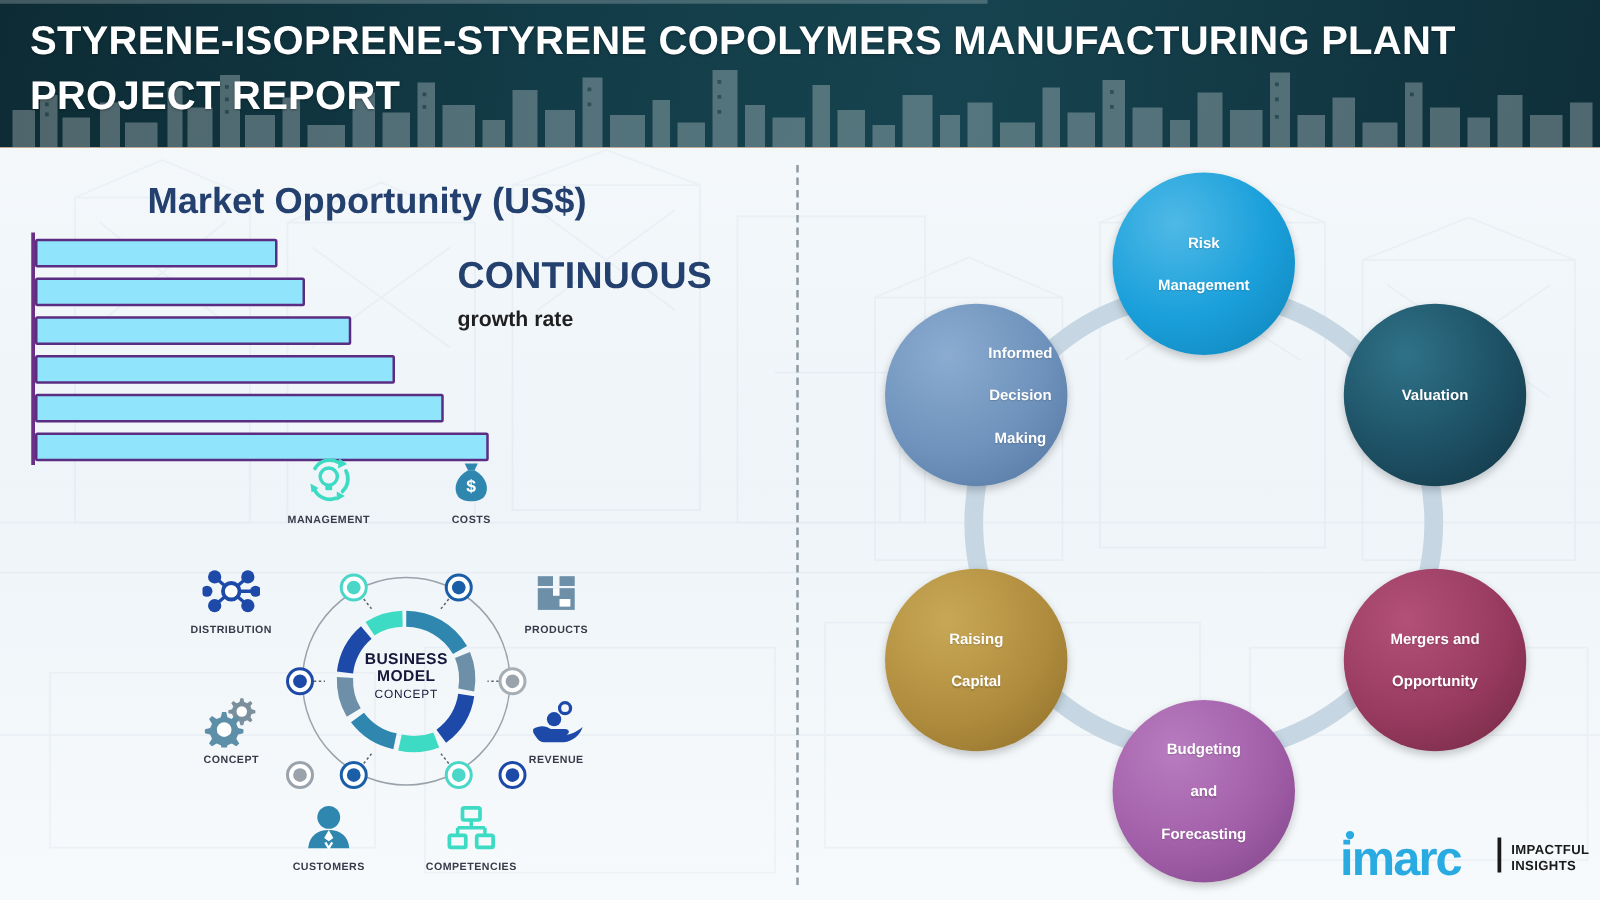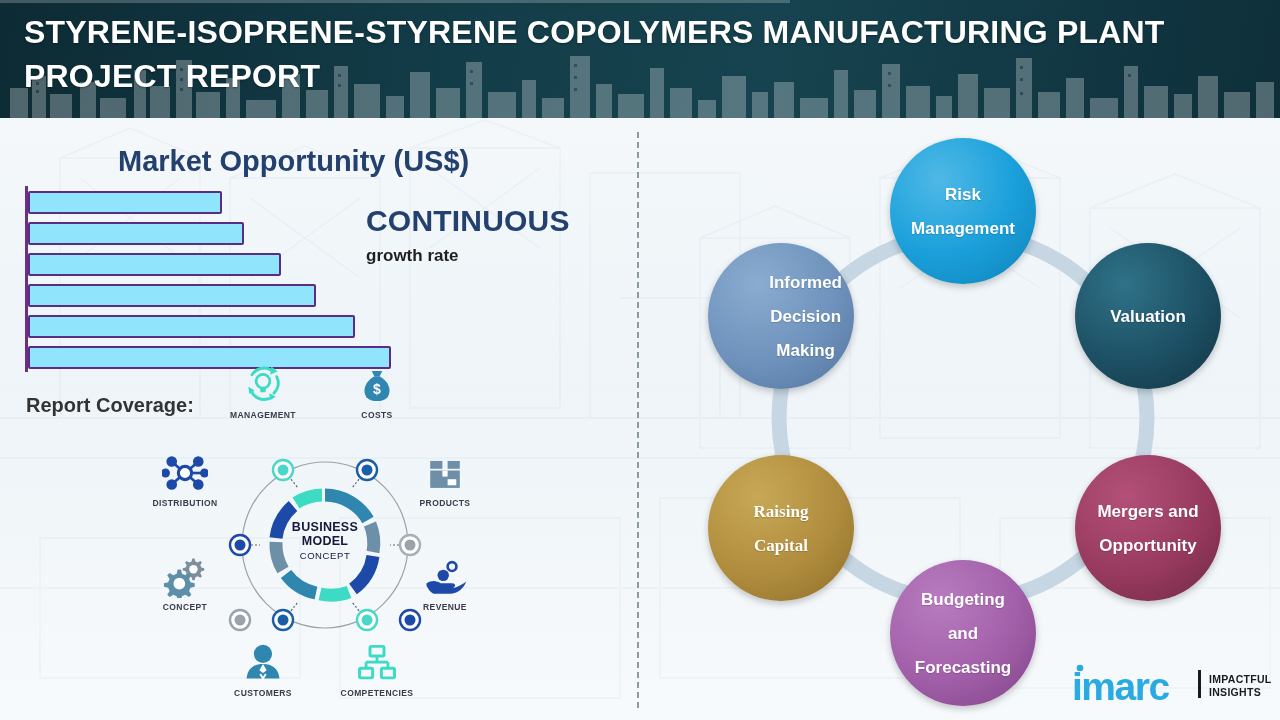--- a/index.html
+++ b/index.html
@@ -86,21 +86,21 @@
   }
   .donut-label .l1{display:block;font-size:12.5px;font-weight:bold;letter-spacing:.3px;}
   .donut-label .l2{display:block;font-size:12.5px;font-weight:bold;letter-spacing:.3px;}
   .donut-label .l3{display:block;font-size:9.5px;font-weight:normal;letter-spacing:.6px;margin-top:1px;}
 
   
   .right{position:absolute;left:637px;top:118px;width:643px;height:602px;}
   .ringwrap{position:absolute;left:0;top:0;width:643px;height:602px;}
   .bubble{
     position:absolute;border-radius:50%;display:flex;align-items:center;justify-content:center;
-    text-align:center;color:#fff;font-weight:bold;line-height:17px;font-size:17px;
+    text-align:center;color:#fff;font-weight:bold;line-height:17px;font-size:12px;
     box-shadow:0 3px 7px rgba(0,0,0,.22);
   }
   .bubble span{display:block;padding:0 6px;text-shadow:0 1px 1px rgba(0,0,0,.18);}
   .bubble.center{
     font-size:22px;line-height:29px;font-weight:bold;color:#fff;
     box-shadow:0 4px 10px rgba(0,0,0,.13);
   }
   .logo{position:absolute;left:1068px;top:660px;width:205px;height:48px;}
 </style>
 </head>
@@ -233,21 +233,20 @@
       <div class="bar" style="top:98px;width:288px;"></div>
       <div class="bar" style="top:129px;width:327px;"></div>
       <div class="bar" style="top:160px;width:363px;"></div>
     </div>
 
     <div class="growth-text">
       <span class="growth-big">CONTINUOUS</span>
       <span class="growth-small">growth rate</span>
     </div>
 
-    <div class="rc-title">Report Coverage:</div>
 
     <div class="coverage">
 
       <svg style="position:absolute;left:80px;top:72px;width:210px;height:210px;" viewBox="0 0 210 210">
         <circle cx="105" cy="105" r="83" fill="none" stroke="#9aa3ab" stroke-width="1.2"></circle>
         <g stroke="#5a6570" stroke-width="1.2" stroke-dasharray="2,2" fill="none">
           <line x1="66" y1="33" x2="78" y2="48"></line>
           <line x1="144" y1="33" x2="132" y2="48"></line>
           <line x1="23" y1="105" x2="40" y2="105"></line>
           <line x1="187" y1="105" x2="170" y2="105"></line>
@@ -452,21 +451,21 @@
     <div class="bubble" style="left:253px;top:442px;width:146px;height:146px;
                 background:radial-gradient(circle at 34% 28%, #b87cbf 0%, #a25fa9 55%, #7e4386 100%);">
       <span>
         <span>Budgeting</span><br>
         <span>and</span><br>
         <span>Forecasting</span>
       </span>
     </div>
 
     <div class="bubble" style="left:71px;top:337px;width:146px;height:146px;
-                background:radial-gradient(circle at 34% 28%, #c8a856 0%, #b08d3e 55%, #8d6d28 100%);font-family:Liberation Serif, serif;">
+                background:radial-gradient(circle at 34% 28%, #c8a856 0%, #b08d3e 55%, #8d6d28 100%);">
       <span>
         <span>Raising</span><br>
         <span>Capital</span>
       </span>
     </div>
 
     <div class="bubble" style="left:71px;top:125px;width:146px;height:146px;
                 background:radial-gradient(circle at 34% 28%, #8bacd0 0%, #6e92bc 55%, #52759f 100%);justify-content:flex-end;">
       <span>
         <span>Informed</span><br>

